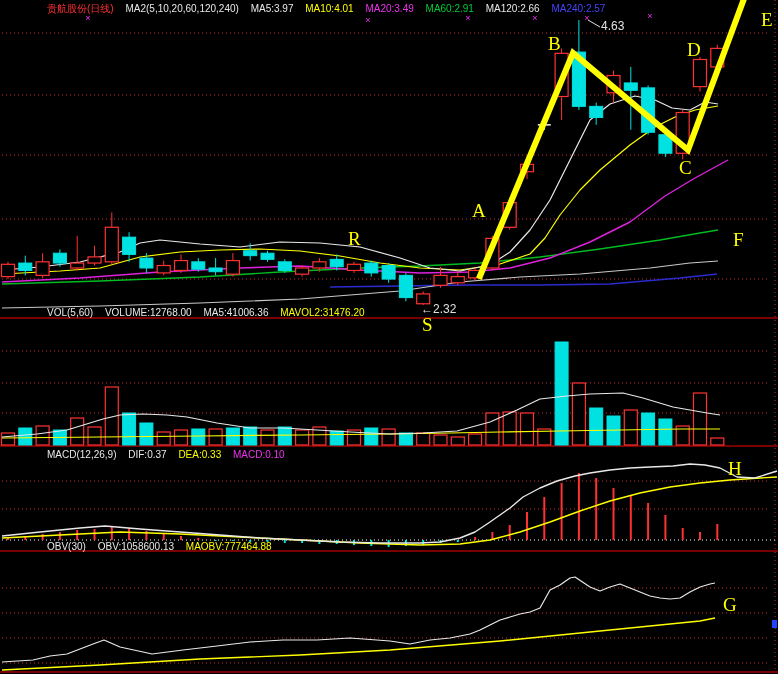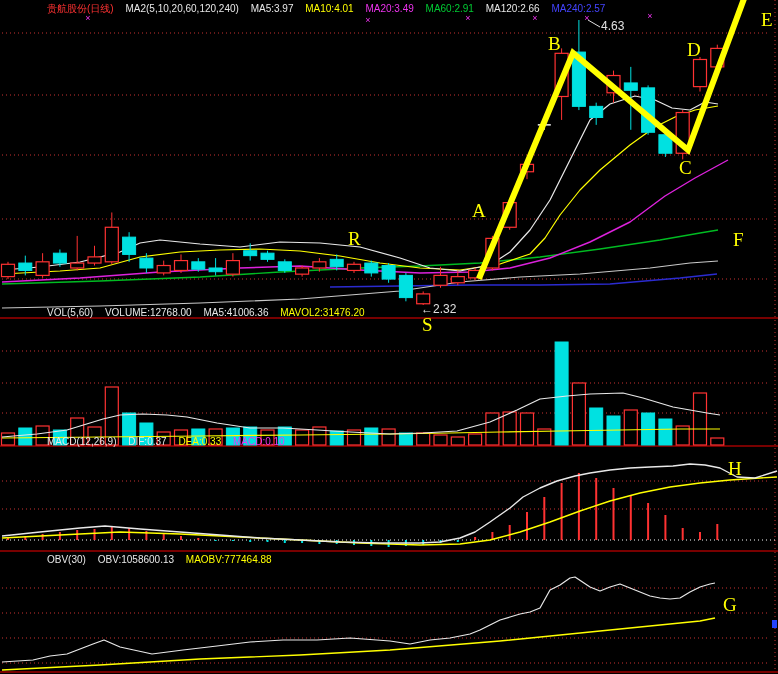--- a/index.html
+++ b/index.html
@@ -270,26 +270,26 @@
     <span class="t-blue">MA240:2.57</span>
   </div>
 
   <div class="hdr" style="top:306px">
     <span class="t-white">VOL(5,60)</span>
     <span class="t-white">VOLUME:12768.00</span>
     <span class="t-white">MA5:41006.36</span>
     <span class="t-yellow">MAVOL2:31476.20</span>
   </div>
 
-  <div class="hdr" style="top:435px">
+  <div class="hdr" style="top:448px">
     <span class="t-white">MACD(12,26,9)</span>
     <span class="t-white">DIF:0.37</span>
     <span class="t-yellow">DEA:0.33</span>
     <span class="t-magenta">MACD:0.10</span>
   </div>
 
-  <div class="hdr" style="top:553px">
+  <div class="hdr" style="top:540px">
     <span class="t-white">OBV(30)</span>
     <span class="t-white">OBV:1058600.13</span>
     <span class="t-yellow">MAOBV:777464.88</span>
   </div>
 
 </div>
 
 </body></html>

